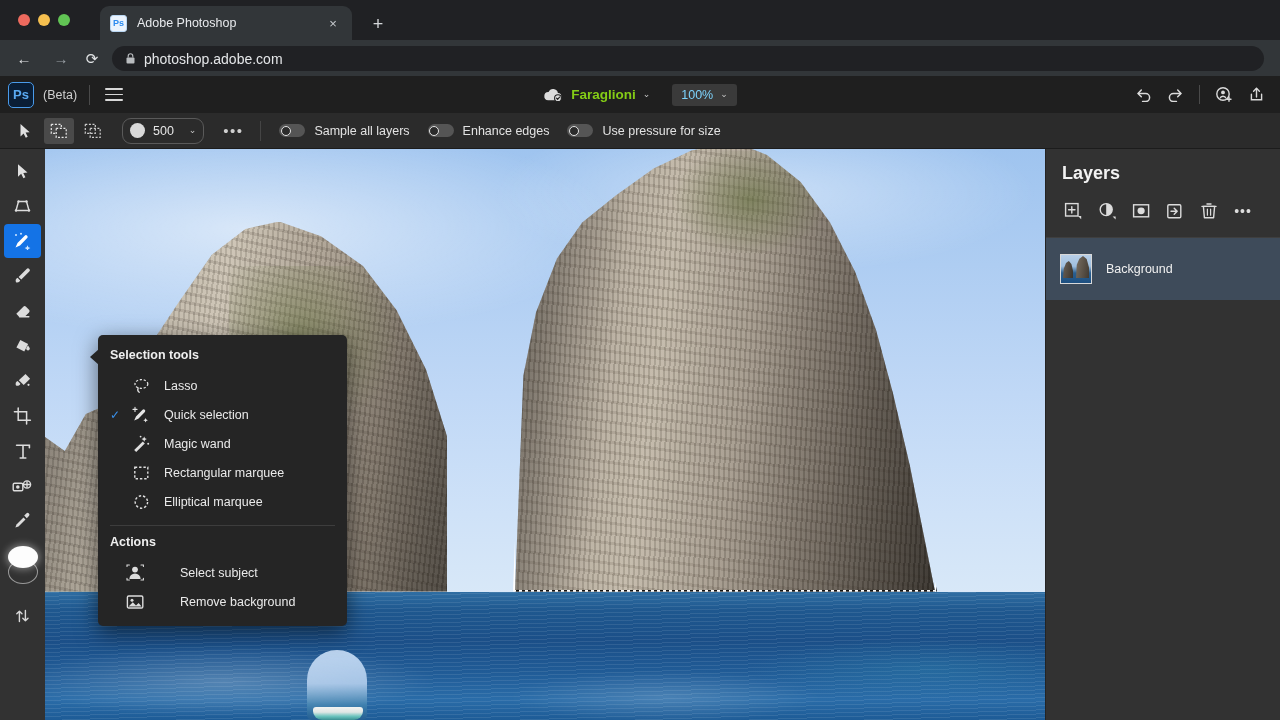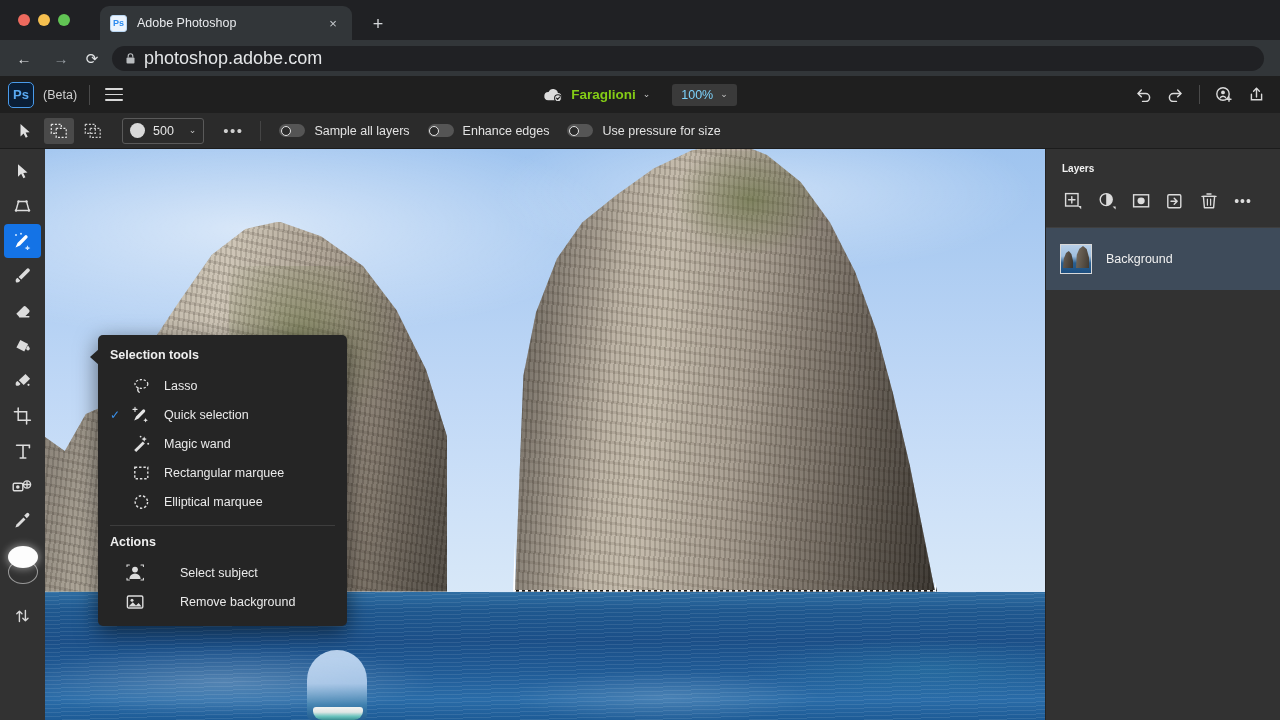--- a/index.html
+++ b/index.html
@@ -61,21 +61,21 @@
   }
   #nav-back { left: 13px; }
   #nav-fwd { left: 50px; color: #9aa0a6; }
   #nav-reload { left: 81px; font-size: 15px; }
   .urlbar {
     position: absolute; top: 6px; left: 112px; width: 1152px; height: 25px;
     background: #202124; border-radius: 13px;
     display: flex; align-items: center; padding: 0 14px;
   }
   .lock-icon { font-size: 10px; color: #b9bcbf; margin-right: 9px; }
-  .url-text { font-size: 18px; color: #e4e6e8; }
+  .url-text { font-size: 14px; color: #e4e6e8; }
 
   
   .ps-app { position: absolute; top: 76px; left: 0; width: 1280px; height: 644px; background: #2b2b2b; }
 
   .ps-header {
     position: absolute; top: 0; left: 0; width: 1280px; height: 37px;
     background: #1f1f1f; display: flex; align-items: center;
   }
   .ps-logo {
     margin-left: 8px; width: 26px; height: 26px; border-radius: 5px;
@@ -123,21 +123,21 @@
     background: #2b2b2b; display: flex; align-items: center;
     border-bottom: 1px solid #1c1c1c;
   }
   .sel-mode {
     width: 30px; height: 26px; margin-left: 4px; border-radius: 3px;
     display: flex; align-items: center; justify-content: center;
     color: #d6d6d6;
   }
   .sel-mode.active { background: #4a4a4a; }
   .brush-box {
-    margin-left: 14px; height: 26px; border: 1px solid #5a5a5a; border-radius: 3px;
+    margin-left: 14px; height: 26px; border: 1px solid #5a5a5a; border-radius: 9px;
     display: flex; align-items: center; padding: 0 7px; gap: 8px;
   }
   .brush-dot { width: 15px; height: 15px; border-radius: 50%; background: #d9d9d9; }
   .brush-size { font-size: 12.5px; color: #e6e6e6; }
   .ellipsis-btn {
     margin-left: 16px; width: 26px; height: 24px;
     display: flex; align-items: center; justify-content: center;
     color: #d0d0d0; font-size: 15px; letter-spacing: 1.5px; line-height: 1;
   }
   .opt-sep { margin-left: 14px; width: 1px; height: 20px; background: #454545; }
@@ -307,21 +307,21 @@
   .action-item { display: flex; align-items: center; height: 29px; padding-left: 28px; gap: 22px; }
   .ai-icon { width: 26px; flex: none; display: flex; align-items: center; color: #dcdcdc; }
   .ai-label { font-size: 12.5px; color: #eaeaea; margin-left: 6px; }
 
   
   .layers {
     position: absolute; top: 73px; right: 0; width: 235px; bottom: 0;
     background: #323232; border-left: 1px solid #242424;
   }
   .layers-title {
-    font-size: 10px; color: #f2f2f2; font-weight: bold;
+    font-size: 18px; color: #f2f2f2; font-weight: bold;
     padding: 14px 0 0 16px;
   }
   .layers-tools {
     display: flex; align-items: center; gap: 4px;
     padding: 14px 0 13px 12px; border-bottom: 1px solid #3f3f3f;
   }
   .lt-btn {
     width: 30px; height: 26px; display: flex; align-items: center; justify-content: center;
     color: #dcdcdc;
   }

